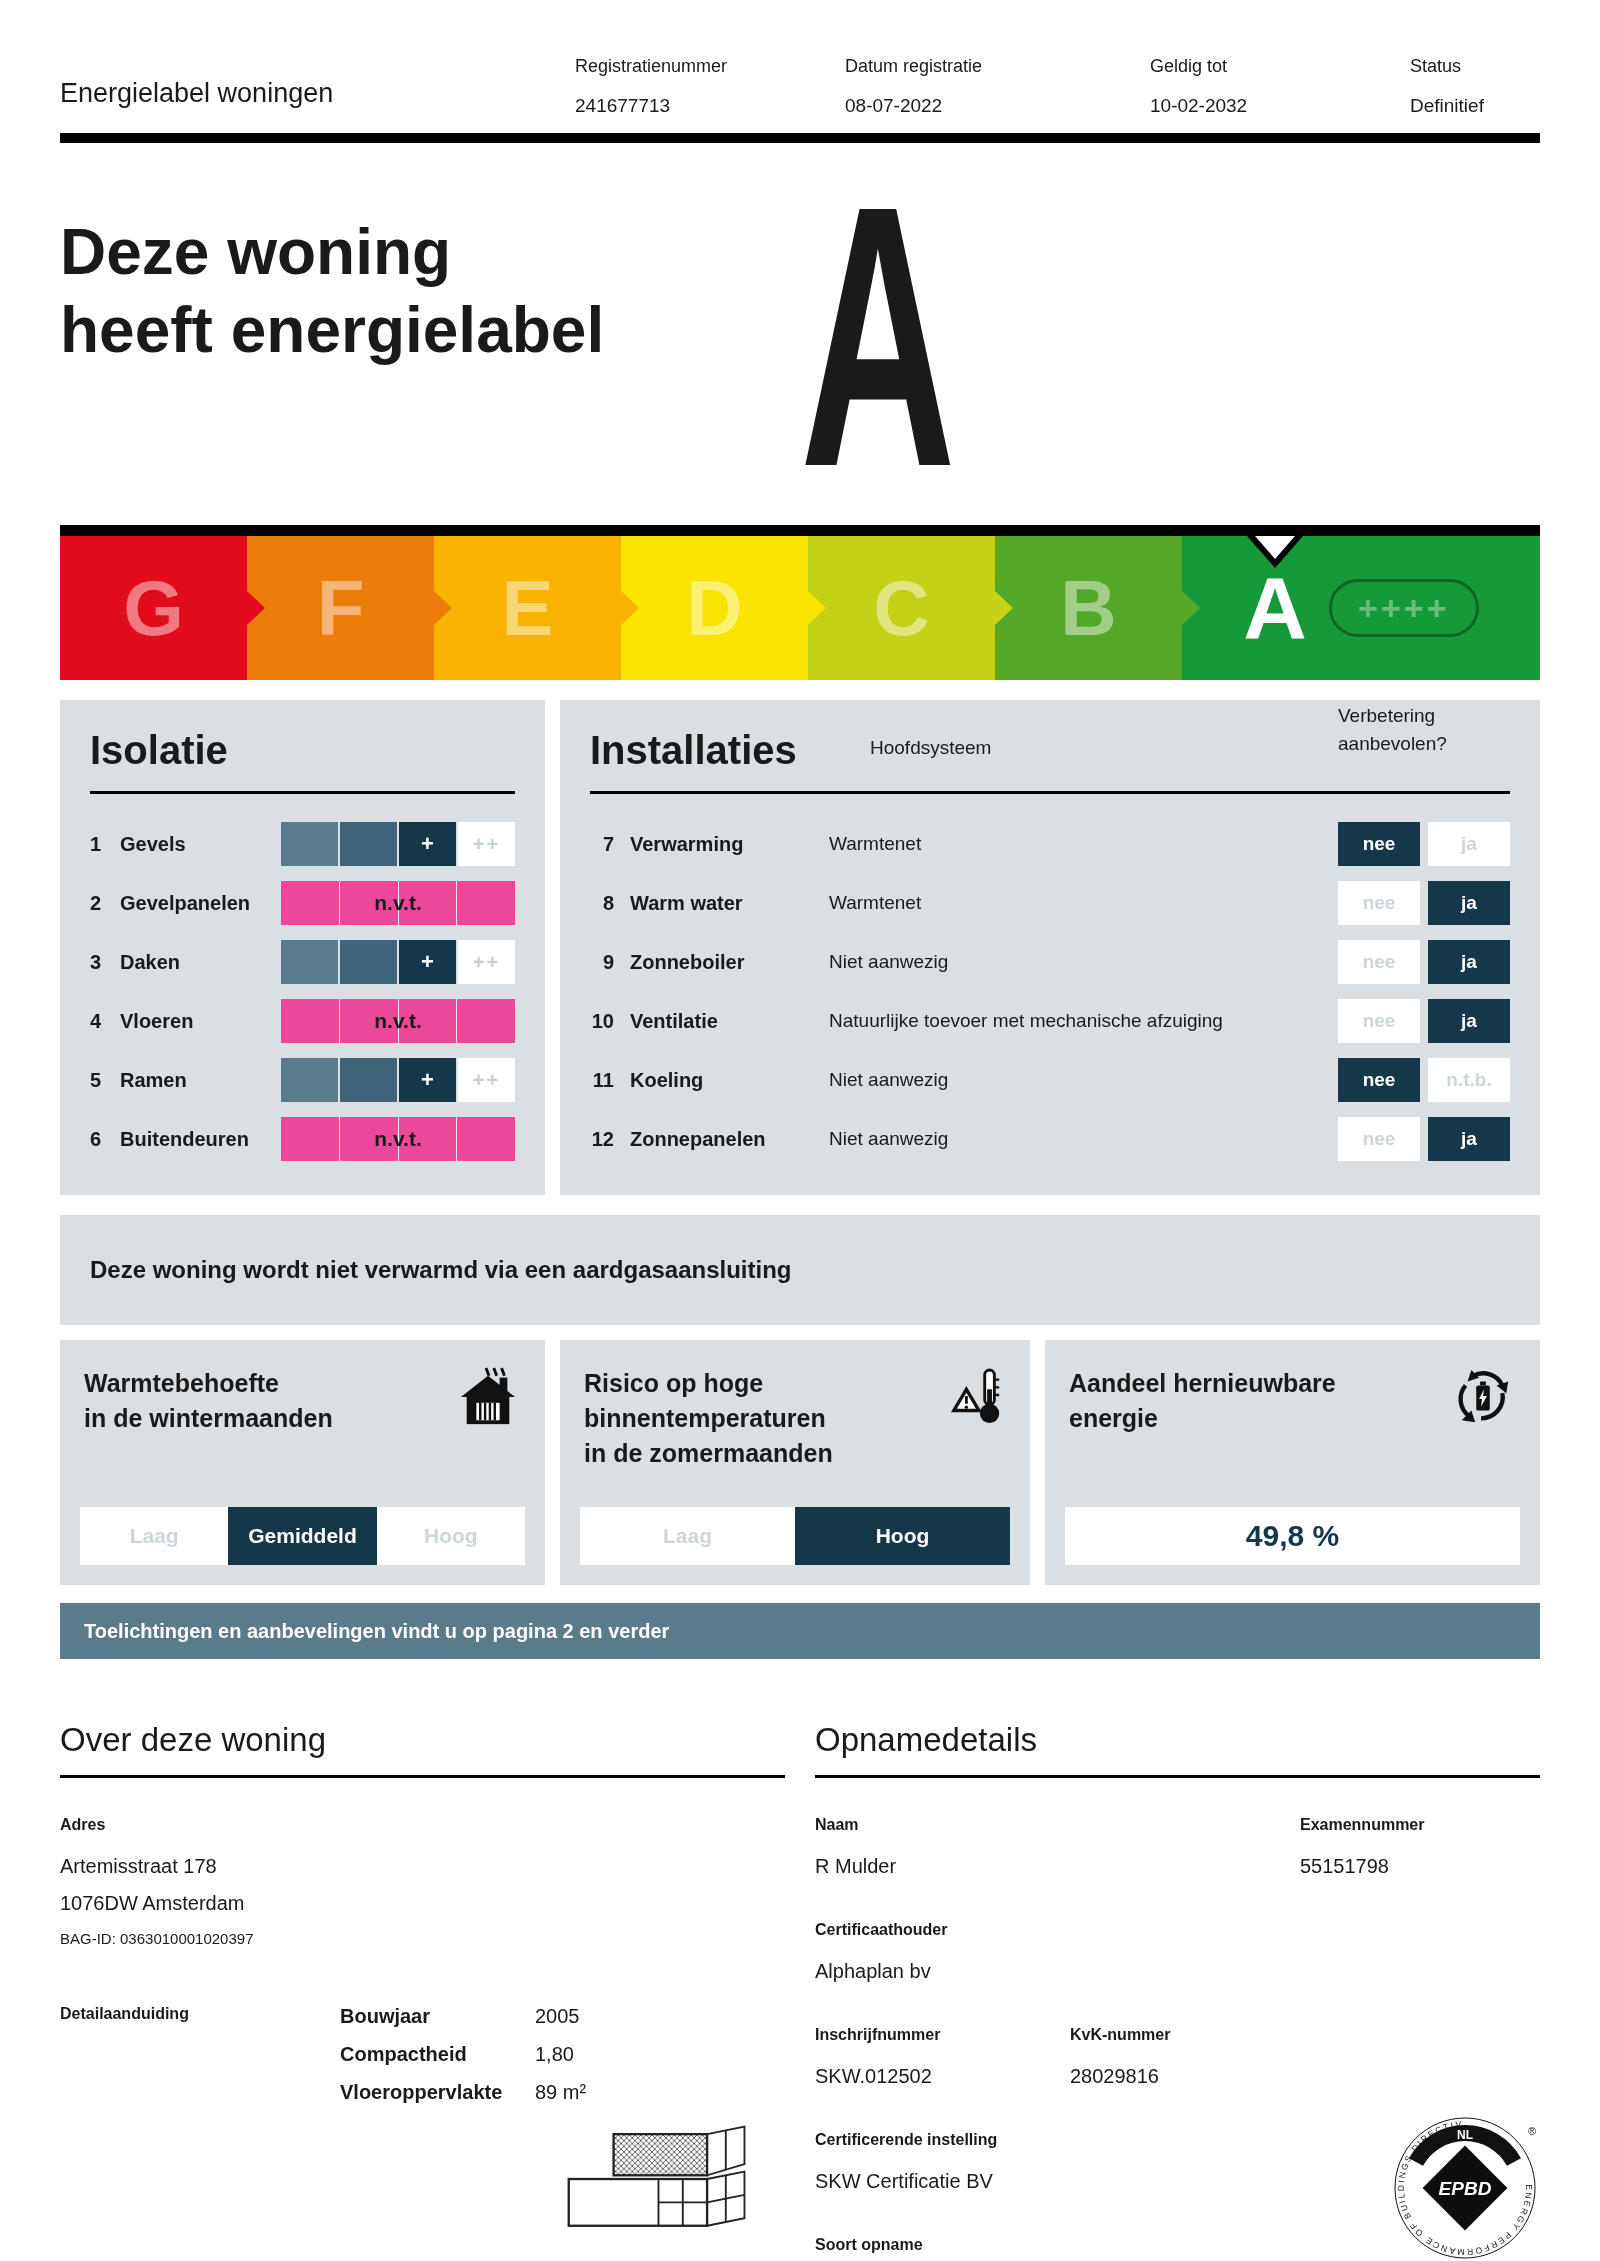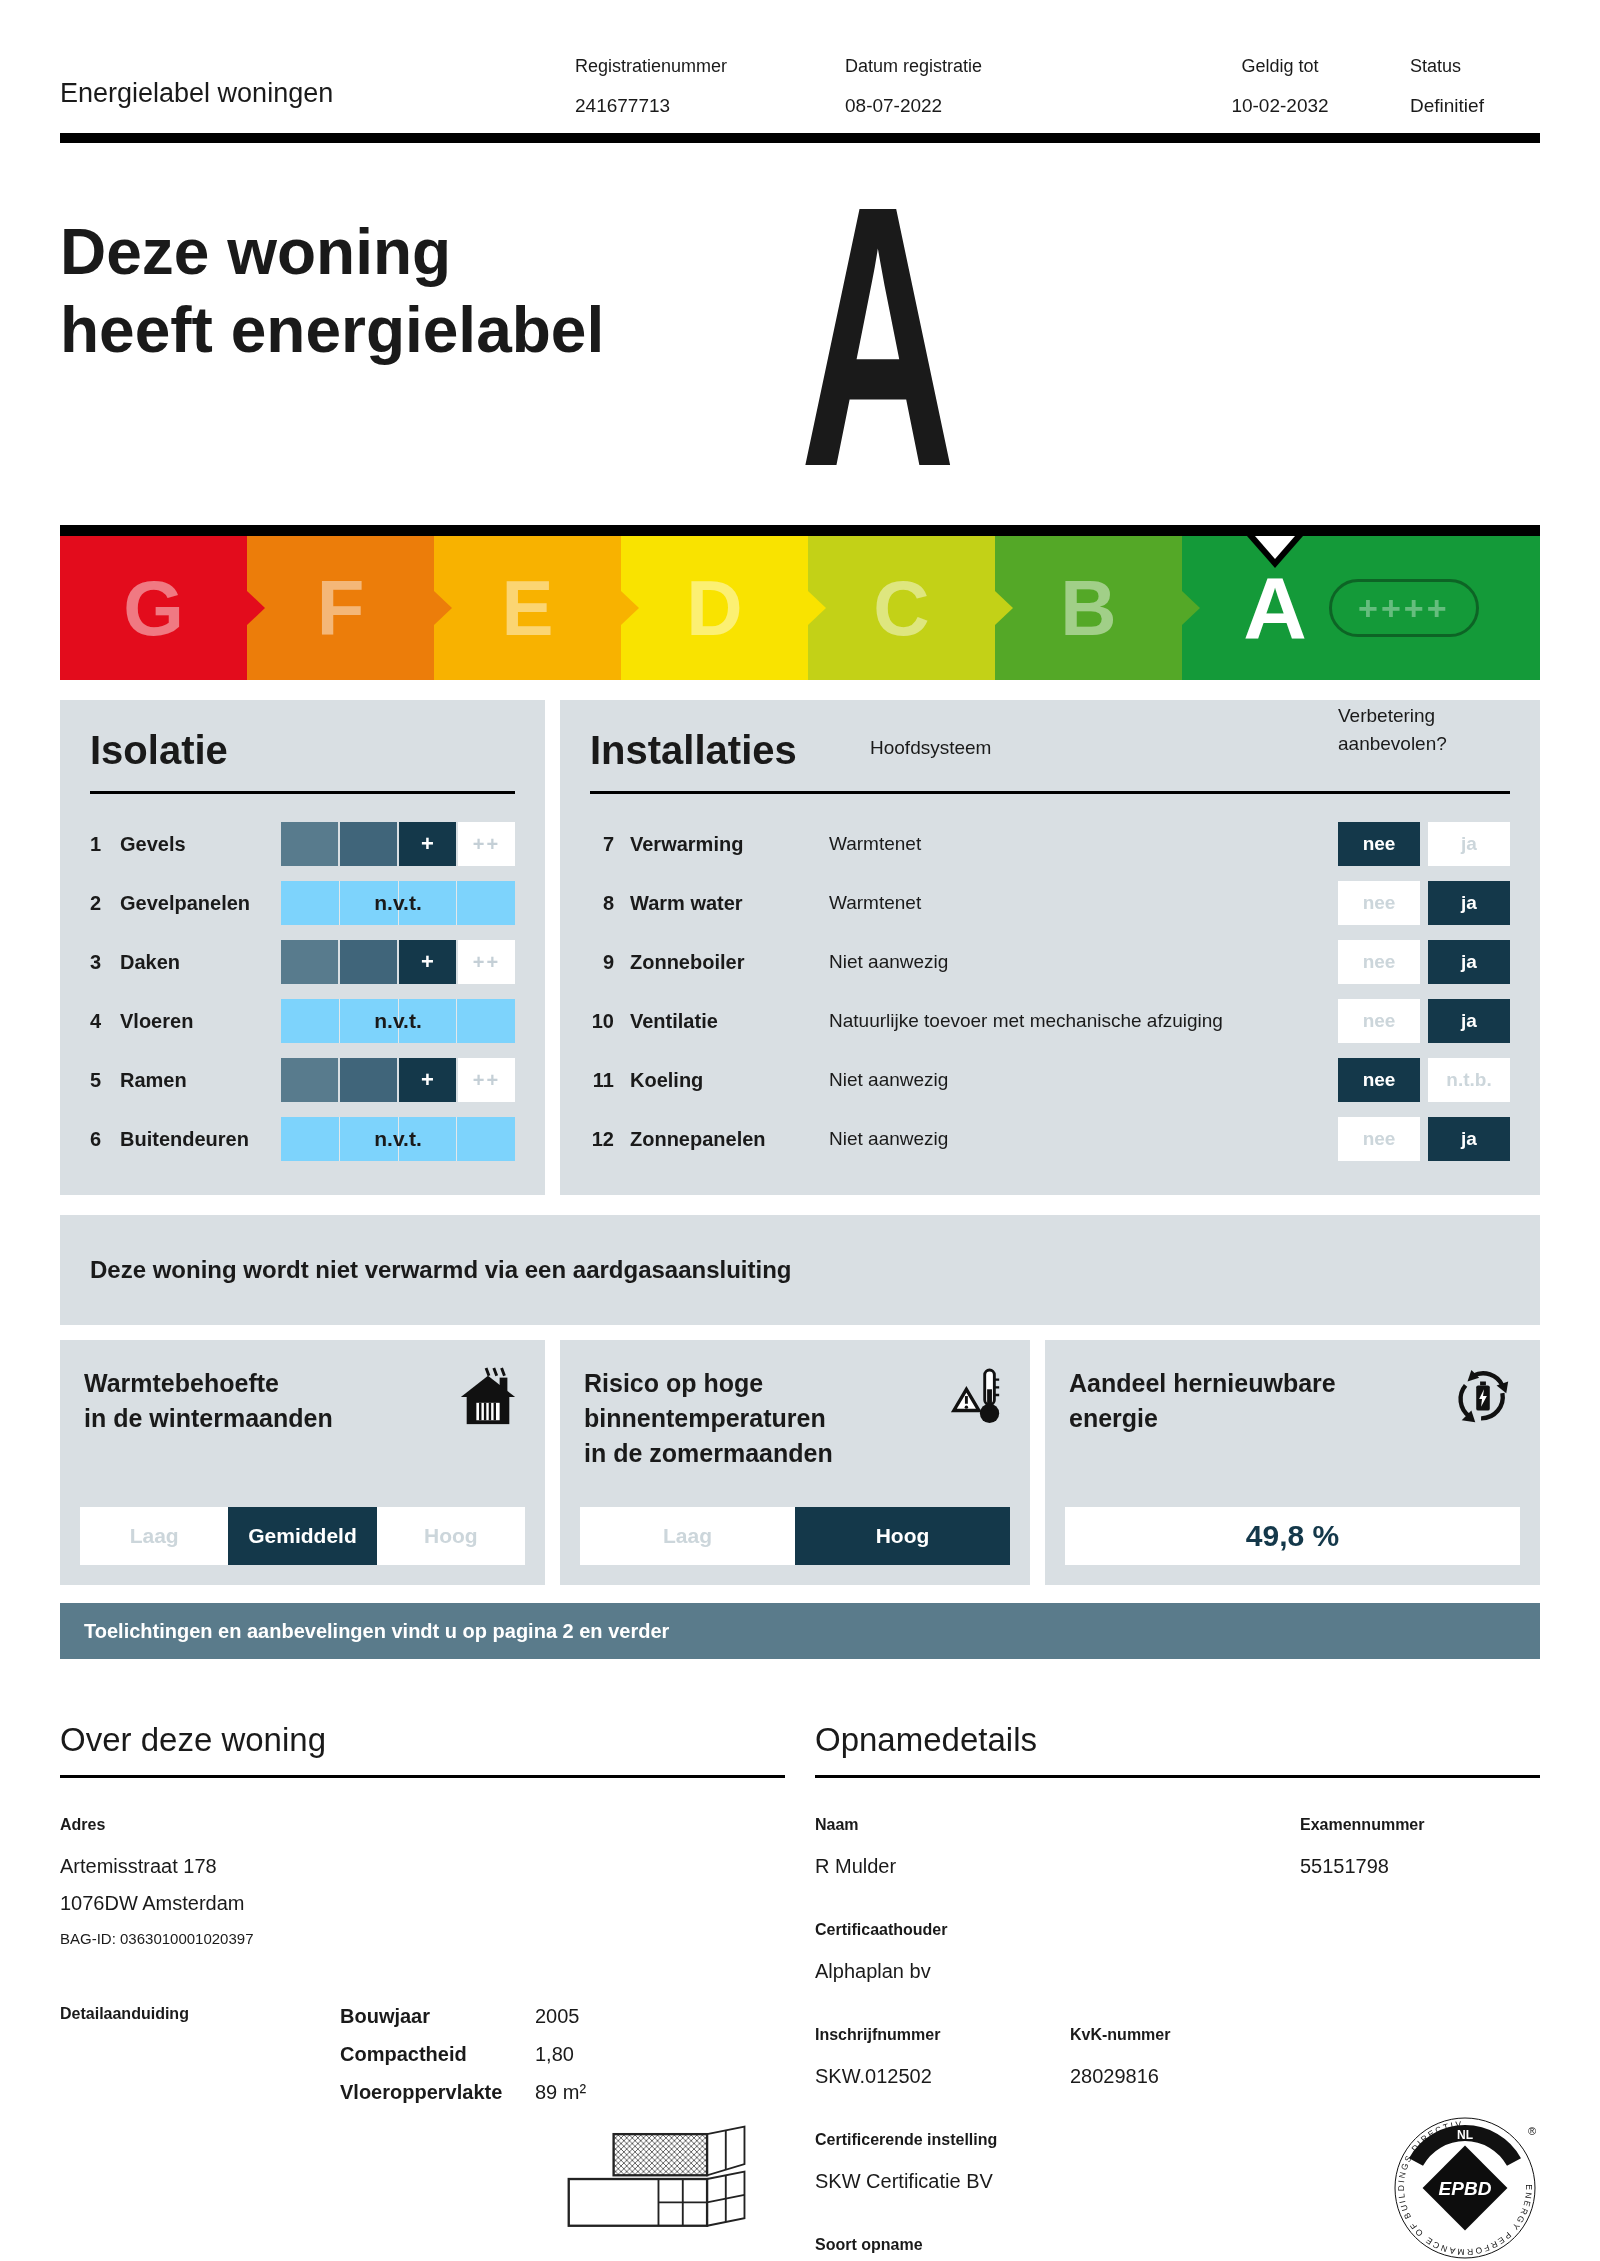--- a/index.html
+++ b/index.html
@@ -4,21 +4,21 @@
 <style>
   * { margin:0; padding:0; box-sizing:border-box; }
   body { background:#fff; font-family:"Liberation Sans", sans-serif; color:#1a1a1a; }
   .page { position:relative; width:1600px; height:2261px; background:#fff; overflow:hidden; }
 
   
   .hdr { display:flex; padding:52px 60px 0 60px; }
   .hdr-title { font-size:27px; padding-top:26px; }
   .hdr-fields { margin-left:auto; display:flex; }
   .hf { padding-top:4px; }
-  .hf1 { width:270px; } .hf2 { width:305px; } .hf3 { width:260px;text-align:center; } .hf4 { width:130px; }
+  .hf1 { width:270px; } .hf2 { width:305px; } .hf3 { width:260px; } .hf4 { width:130px; }
   .hf .l { font-weight:normal; font-size:18px; }
   .hf .v { font-size:19px; margin-top:18px; }
   .topline { margin:16px 60px 0 60px; height:10px; background:#000; }
 
   
   .hero { margin:48px 60px 0 60px; display:flex; height:290px; }
   .hero-title { font-size:64px; font-weight:bold; line-height:1.22; padding-top:22px; width:740px; }
   .hero-a { width:200px; height:290px; }
   .hero-a span { display:block; font-size:372px; font-weight:bold; line-height:0.78; transform:scaleX(0.58); transform-origin:left top; }
 
@@ -51,21 +51,21 @@
   .iso-rows, .inst-rows { margin-top:28px; }
 
   .iso-row { display:flex; align-items:center; height:44px; margin-bottom:15px; }
   .iso-row .num { width:30px; font-size:20px; font-weight:bold; }
   .iso-row .lbl { flex:1; font-size:20px; font-weight:bold; }
   .ratebar { width:234px; height:44px; display:flex; gap:2px; }
   .ratebar .cell { flex:1; display:flex; align-items:center; justify-content:center; }
   .ratebar .c3 span { color:#fff; font-size:22px; font-weight:bold; }
   .ratebar .c4 { background:#fff; }
   .ratebar .c4 span { color:#c4cfd6; font-size:20px; font-weight:bold; letter-spacing:2px; }
-  .nvtbar { position:relative; width:234px; height:44px; background:#7dd3fc; display:flex; }
+  .nvtbar { position:relative; width:234px; height:44px; background:#ec4899; display:flex; }
   .nvtbar i { flex:1; }
   .nvtbar i + i { border-left:1px solid #e3e8ea; }
   .nvtbar .nvt { position:absolute; inset:0; display:flex; align-items:center; justify-content:center;
     font-size:21px; font-weight:bold; }
 
   .inst-head { display:flex; align-items:flex-start; }
   .inst-head h2 { width:280px; }
   .inst-head .sub { font-size:19px; padding-top:9px; }
   .inst-head .colh { margin-left:auto; width:172px; font-size:19px; line-height:1.45; margin-top:-26px; }
   .inst-row { display:flex; align-items:center; height:44px; margin-bottom:15px; }

